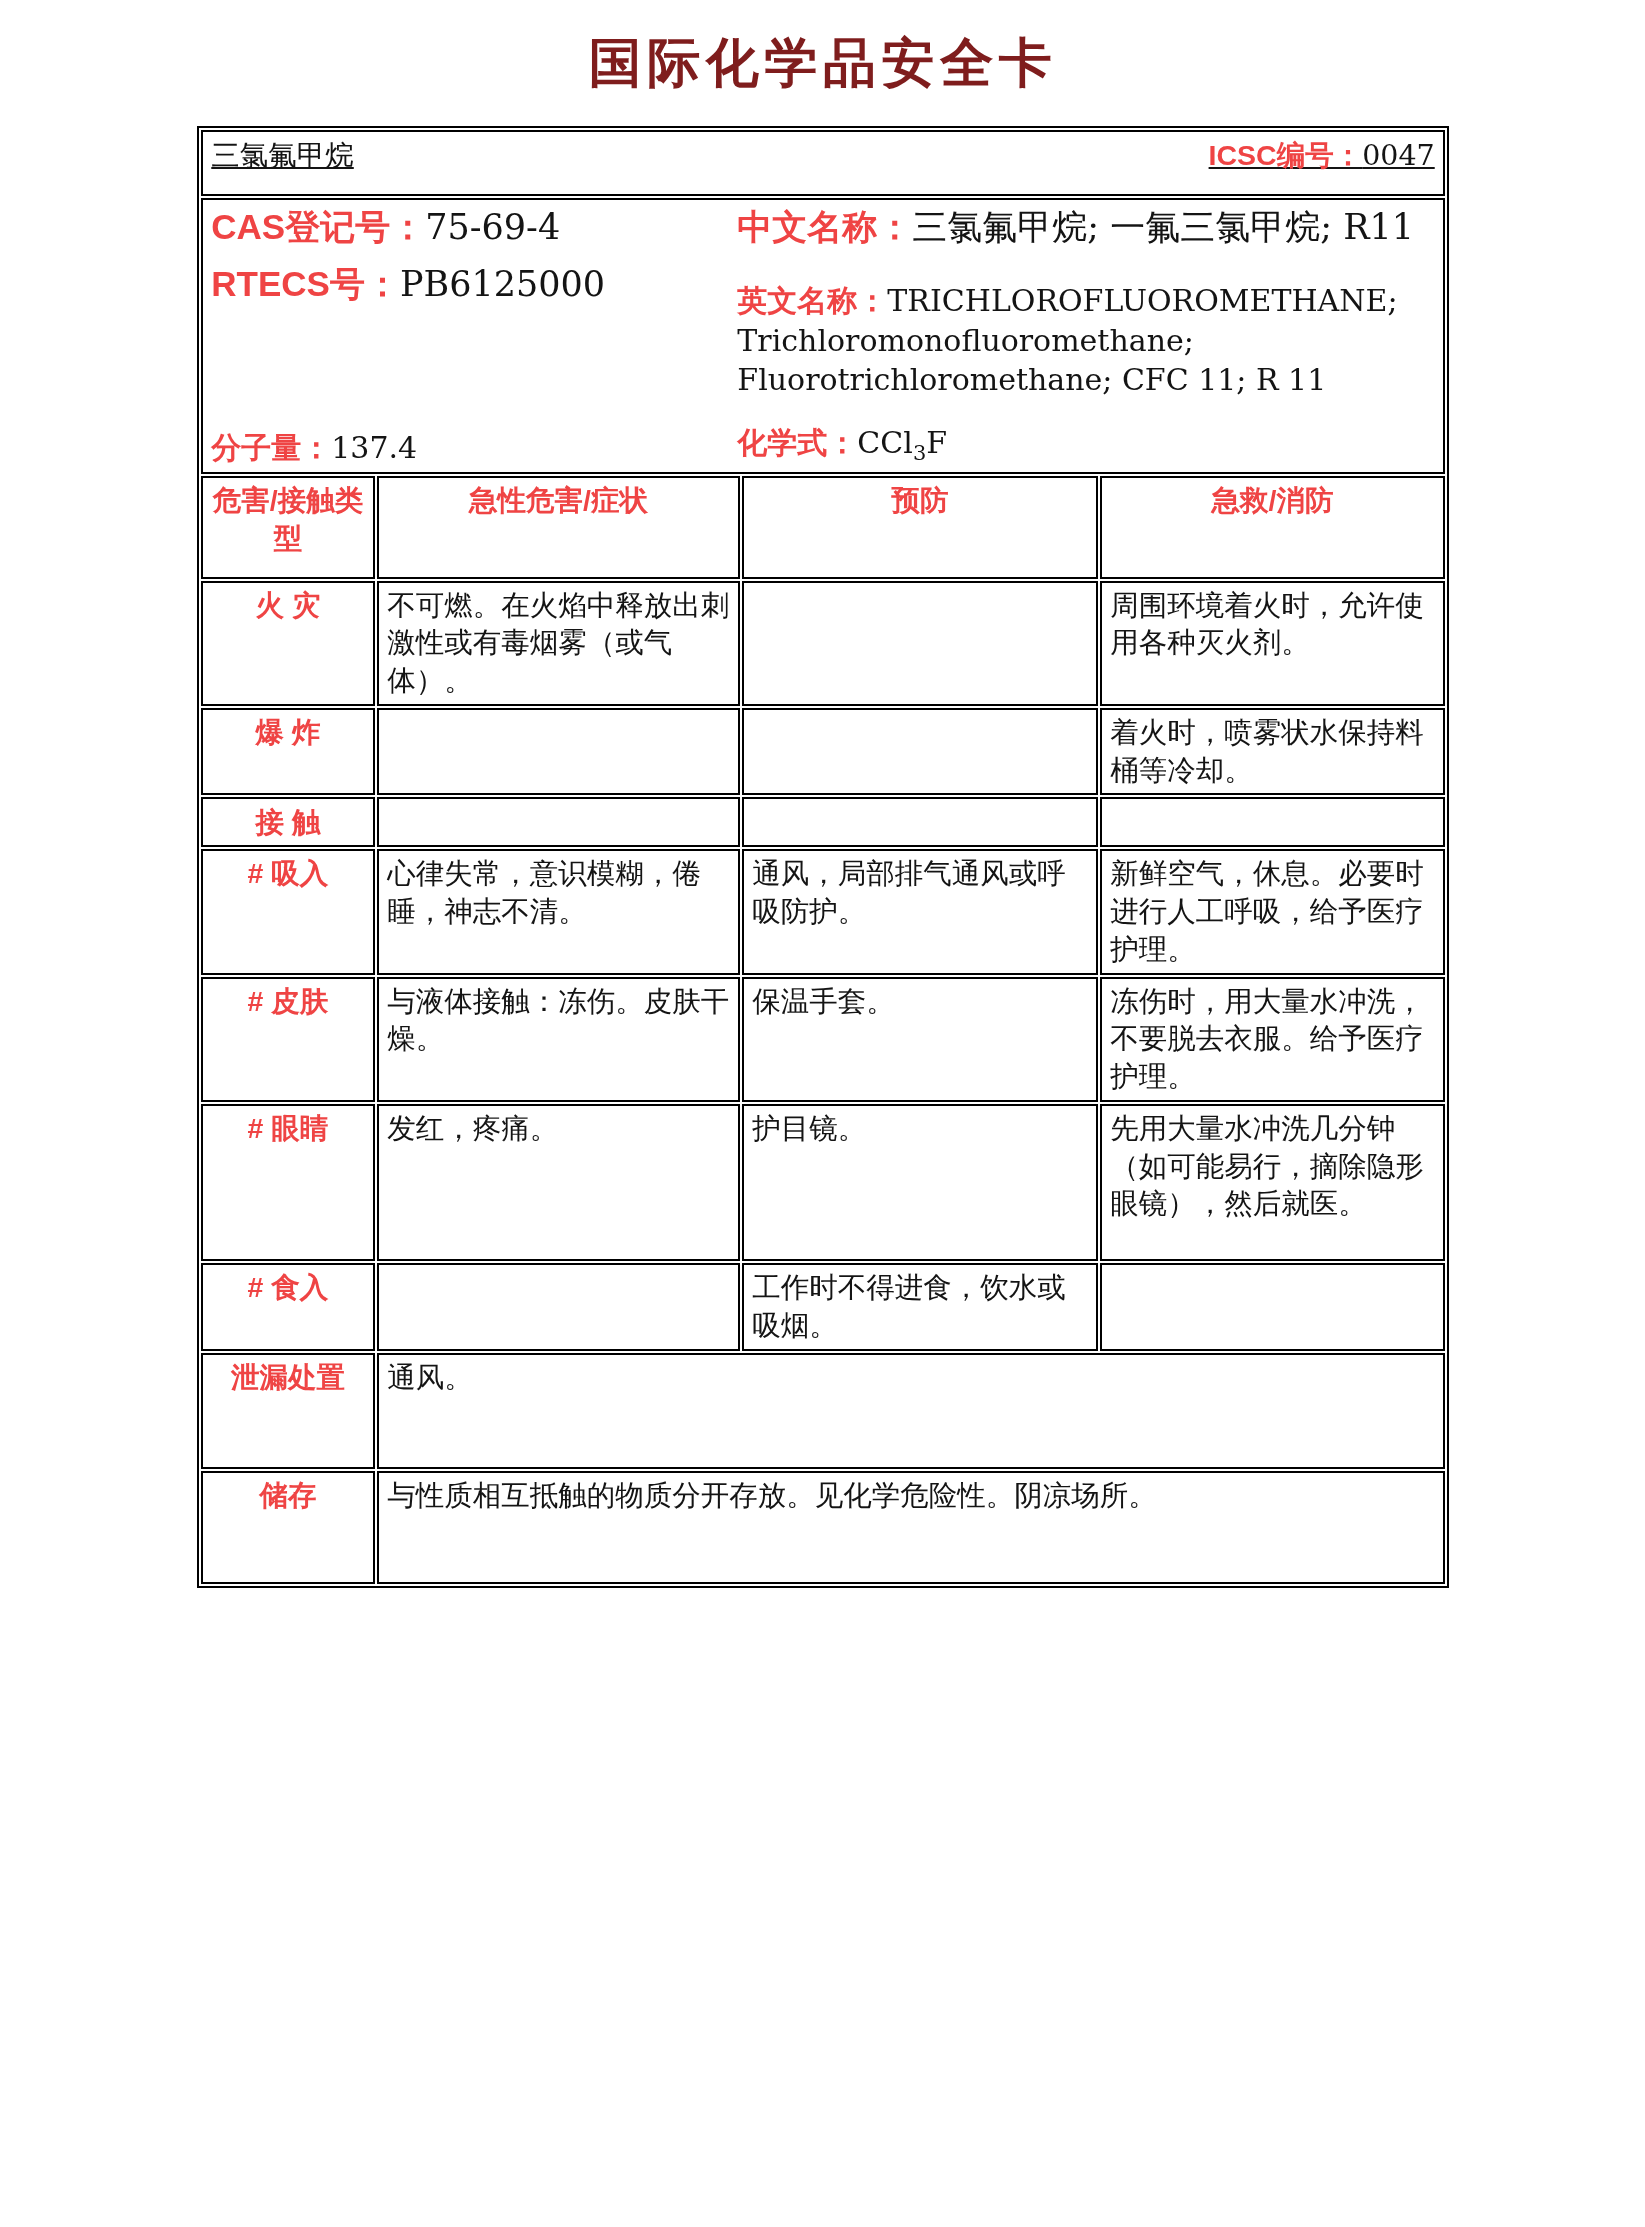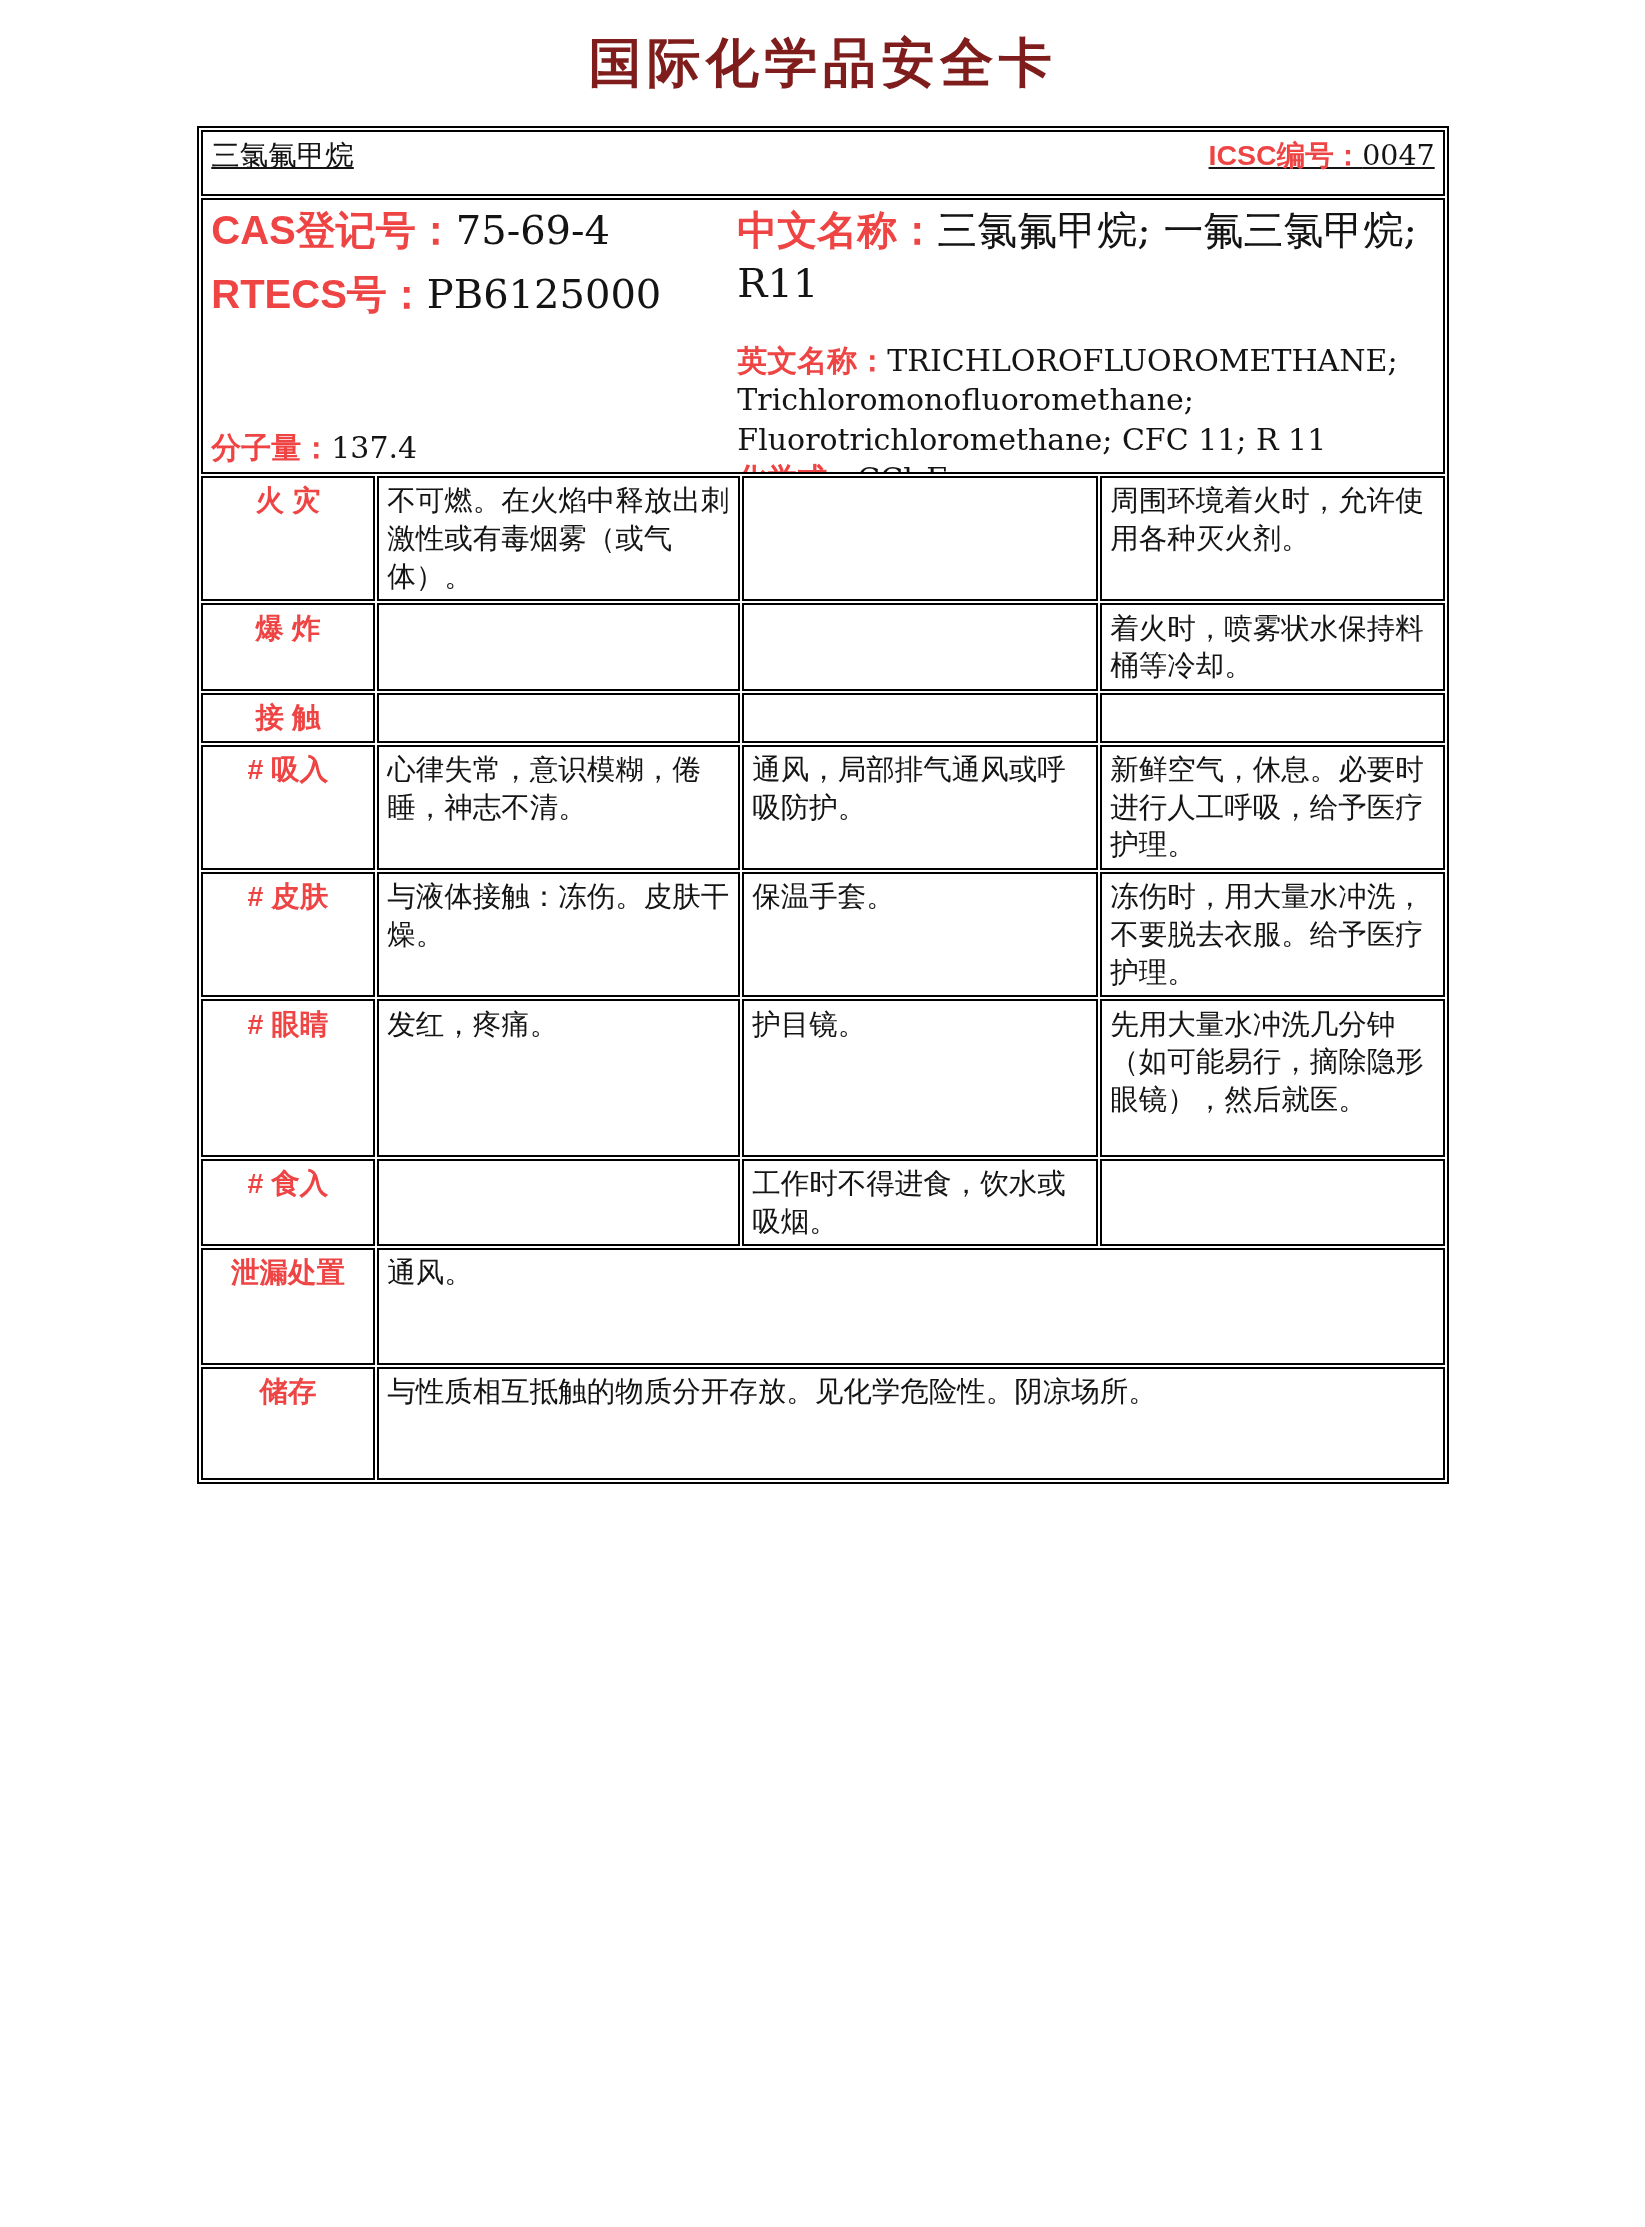--- a/index.html
+++ b/index.html
@@ -66,21 +66,21 @@
   .id-left {
     width: 43%;
     display: flex;
     flex-direction: column;
   }
   .id-right {
     flex: 1;
     display: flex;
     flex-direction: column;
   }
-  .id-line { font-size: 40px; }
+  .id-line { font-size: 35px; }
   .id-line + .id-line { margin-top: 11px; }
   .en-block { margin-top: 31px; font-size: 30px; }
   .bottom-line { margin-top: auto; font-size: 30px; }
   sub.formula-sub { font-size: 21px; }
   
   td.head-cell {
     vertical-align: middle;
     text-align: center;
     height: 90px;
     font-size: 30px;
@@ -146,20 +146,26 @@
             <div>Fluorotrichloromethane; CFC 11; R 11</div>
           </div>
           <div class="bottom-line">
             <span class="blue">化学式：</span><span><span>CCl</span><sub class="formula-sub">3</sub><span>F</span></span>
           </div>
         </div>
       </div>
     </td>
   </tr>
 
+  <tr>
+    <td class="head-cell blue">危害/接触类型</td>
+    <td class="head-cell blue">急性危害/症状</td>
+    <td class="head-cell blue">预防</td>
+    <td class="head-cell blue">急救/消防</td>
+  </tr>
 
   <tr>
     <td class="type-cell blue" style="height:111px">火 灾</td>
     <td class="content-cell">不可燃。在火焰中释放出刺激性或有毒烟雾（或气体）。</td>
     <td class="content-cell"></td>
     <td class="content-cell">周围环境着火时，允许使用各种灭火剂。</td>
   </tr>
 
   <tr>
     <td class="type-cell blue" style="height:67px">爆 炸</td>

